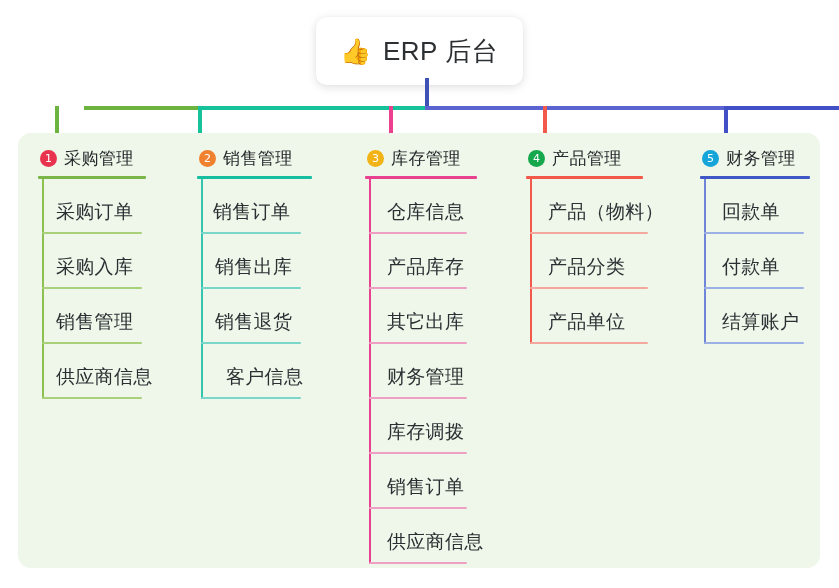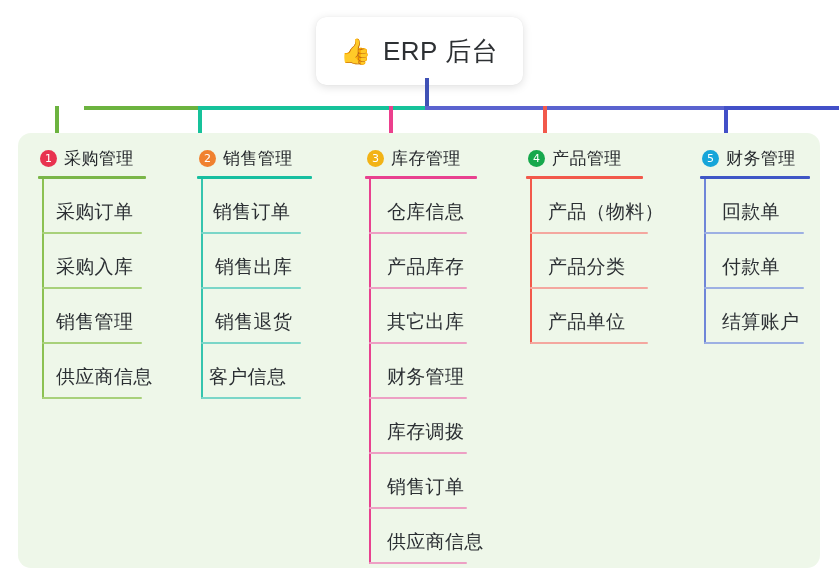--- a/index.html
+++ b/index.html
@@ -130,21 +130,21 @@
           </div>
           <div class="item">
             <span class="item-label" style="left: 14px;">销售出库</span>
             <div class="item-rule" style="width: 100px; background: rgb(122, 214, 200);"></div>
           </div>
           <div class="item">
             <span class="item-label" style="left: 14px;">销售退货</span>
             <div class="item-rule" style="width: 100px; background: rgb(122, 214, 200);"></div>
           </div>
           <div class="item">
-            <span class="item-label" style="left: 8px; text-align: center;">客户信息</span>
+            <span class="item-label" style="left: 25px; text-align: center;">客户信息</span>
             <div class="item-rule" style="width: 100px; background: rgb(122, 214, 200);"></div>
           </div>
         </div>
       </div>
       <div class="col" style="left: 365px;">
         <div class="col-head">
           <span class="badge" style="background: rgb(242, 179, 22);">3</span>
           <span class="head-label">库存管理</span>
         </div>
         <div class="head-rule" style="width: 112px; background: rgb(232, 65, 143);"></div>

